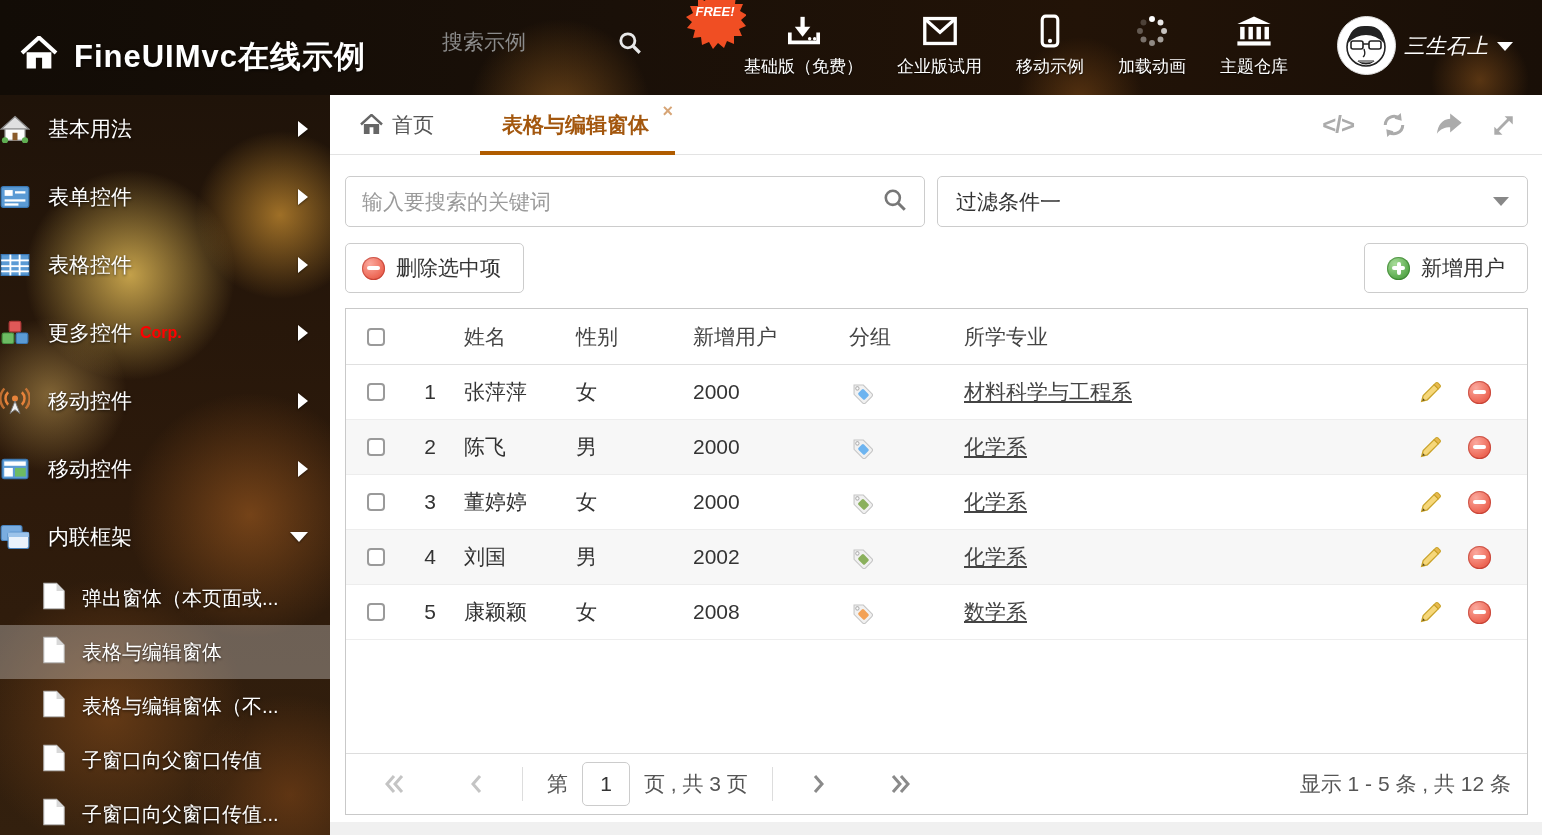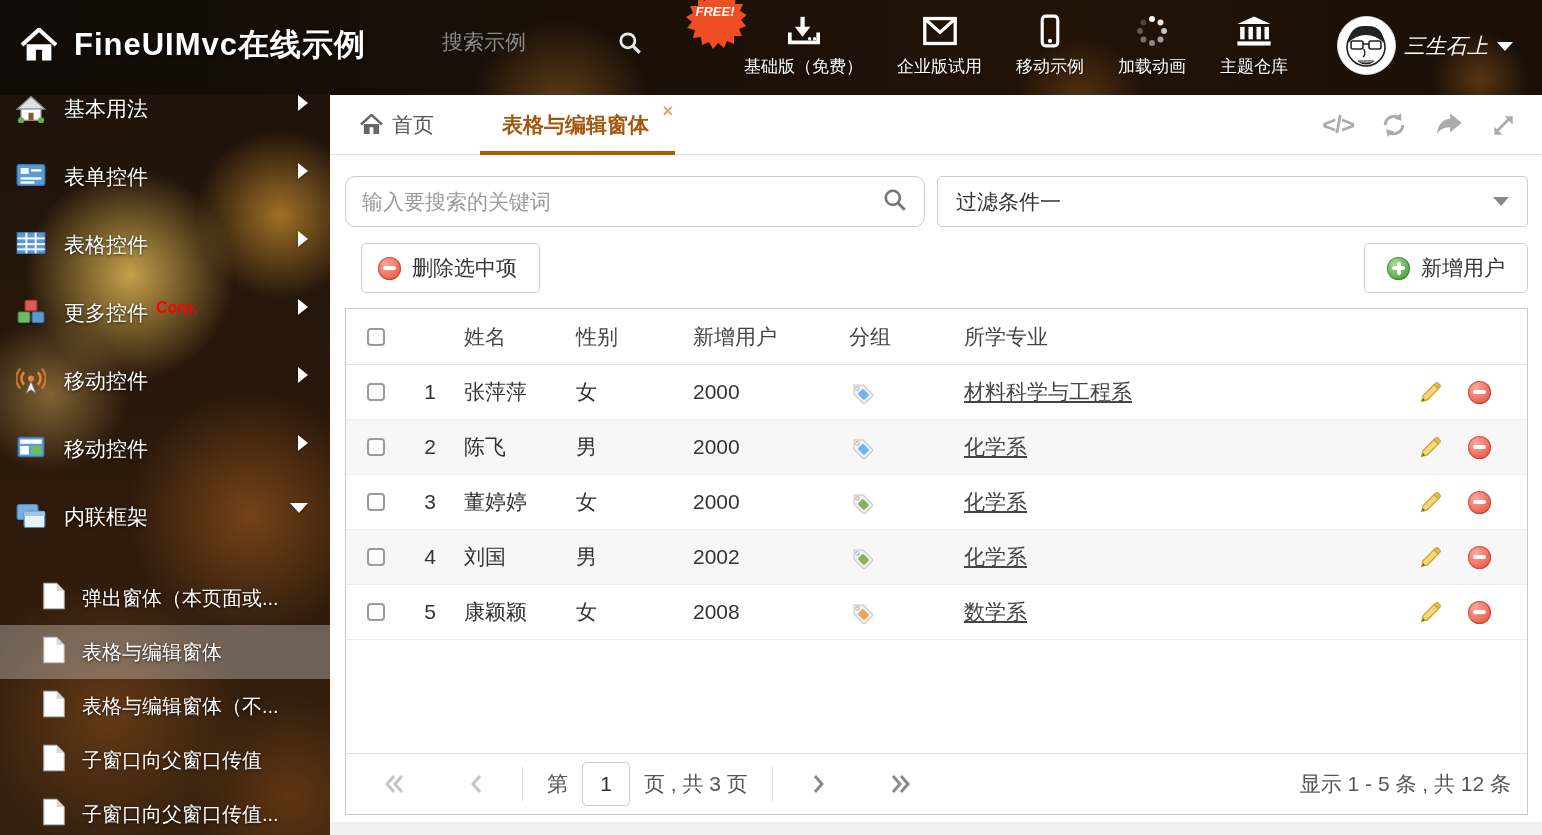--- a/index.html
+++ b/index.html
@@ -7,21 +7,21 @@
     font-family:"Liberation Sans", sans-serif; background:#fff; }
 
   
   #header { position:absolute; left:0; top:0; width:1542px; height:95px;
     background:
       radial-gradient(circle 130px at 560px 110px, rgba(190,120,40,.45), transparent 70%),
       radial-gradient(circle 90px at 1080px 100px, rgba(160,95,30,.4), transparent 70%),
       radial-gradient(circle 70px at 1480px 80px, rgba(150,90,30,.5), transparent 70%),
       linear-gradient(90deg,#120c06 0%, #1a1008 40%, #221307 70%, #190f07 100%);
     color:#fff; }
-  .logo-group { position:absolute; left:20px; top:24px; display:flex; align-items:center; gap:16px; }
+  .logo-group { position:absolute; left:20px; top:36px; display:flex; align-items:flex-start; gap:16px; }
   .logo-title { font-size:31px; font-weight:bold; color:#fff; letter-spacing:1px;
     text-shadow:0 1px 3px rgba(0,0,0,.7); }
   .hsearch { position:absolute; left:430px; top:30px; display:flex; align-items:center;margin-left:12px; }
   .hsearch input { width:158px; background:transparent; border:none; outline:none;
     font-size:21px; color:#ddd; font-family:inherit; }
   .hsearch input::placeholder { color:#8b8b8b; }
   .hsearch-mag { position:absolute; left:175px; top:0px; }
   .free-badge { position:absolute; left:684px; top:-12px; width:62px; height:62px; }
   .free-badge text { font:italic bold 13px "Liberation Sans", sans-serif; fill:#fff; }
   .hnav { position:absolute; left:727px; top:14px; display:flex; align-items:flex-start; }
@@ -39,21 +39,21 @@
   #sidebar { position:absolute; left:0; top:95px; width:330px; height:740px;
     background:
       radial-gradient(circle 150px at 130px 180px, rgba(235,195,90,.8), transparent 70%),
       radial-gradient(circle 120px at 280px 120px, rgba(225,160,55,.65), transparent 70%),
       radial-gradient(circle 110px at 50px 300px, rgba(215,175,95,.5), transparent 70%),
       radial-gradient(circle 170px at 250px 420px, rgba(175,100,35,.55), transparent 72%),
       radial-gradient(circle 190px at 110px 620px, rgba(150,85,30,.5), transparent 72%),
       radial-gradient(circle 140px at 290px 700px, rgba(140,75,25,.5), transparent 72%),
       linear-gradient(180deg,#1f1309 0%, #2d1a0b 55%, #33200e 100%);
     overflow:hidden; }
-  .menu-item { height:68px; display:flex; padding-left:16px; cursor:pointer; }
+  .menu-item { height:68px; display:flex; align-items:center; padding-left:0; cursor:pointer; }
   .menu-icon { width:30px; display:flex; justify-content:center; }
   .menu-label { margin-left:18px; font-size:21px; color:#fff; text-shadow:0 1px 3px rgba(0,0,0,.75); }
   .menu-badge { margin-left:8px; font-size:16px; font-weight:bold; color:#f00; }
   .menu-arrow { margin-left:auto; margin-right:22px; width:0; height:0;
     border-top:8px solid transparent; border-bottom:8px solid transparent; border-left:10px solid #fff;
     filter:drop-shadow(0 1px 1px rgba(0,0,0,.5)); }
   .menu-arrow.expanded { border-left:9px solid transparent; border-right:9px solid transparent;
     border-top:10px solid #fff; border-bottom:none; }
   .submenu-item { height:54px; display:flex; align-items:center; padding-left:42px; cursor:pointer; }
   .submenu-item.selected { background:rgba(255,255,255,.3); }
@@ -67,35 +67,35 @@
   .tab-active { margin-left:46px; position:relative; height:60px; display:flex; align-items:center;
     padding:0 26px 0 22px; cursor:pointer; }
   .tab-active-label { font-size:21px; font-weight:bold; color:#a3570e; }
   .tab-active::after { content:""; position:absolute; left:0; right:0; bottom:0; height:4px; background:#b05c00; }
   .tab-close { position:absolute; top:6px; right:2px; font-size:18px; font-weight:bold; color:#d7a576; cursor:pointer; }
   .tab-tools { margin-left:auto; margin-right:26px; display:flex; align-items:center; gap:26px; }
   .tool-icon { cursor:pointer; display:flex; align-items:center; }
   .code-glyph { font-size:24px; font-weight:bold; color:#ababab; letter-spacing:-1px; }
 
   .filter-row { margin:21px 14px 0 15px; display:flex; gap:12px; }
-  .search-box { width:580px; height:51px; border:1px solid #ccc; border-radius:10px;
+  .search-box { width:580px; height:51px; border:1px solid #ccc; border-radius:5px;
     display:flex; align-items:center; padding:0 16px; background:#fff; }
   .search-box input { flex:1; border:none; outline:none; font-size:21px; color:#333; font-family:inherit; }
   .search-box input::placeholder { color:#9a9a9a; }
   .filter-box { flex:1; height:51px; border:1px solid #ccc; border-radius:5px;
     display:flex; align-items:center; justify-content:space-between; padding:0 18px;
     font-size:21px; color:#333; cursor:pointer; background:#fff;gap:36px; }
   .caret-down-gray { width:0; height:0; border-left:8px solid transparent;
     border-right:8px solid transparent; border-top:9px solid #888; }
 
   .button-row { margin:16px 14px 0 15px; height:50px; position:relative; }
   .btn { height:50px; background:#fff; border:1px solid #ccc; border-radius:5px;
     display:inline-flex; align-items:center; gap:11px; padding:0 22px; font-size:21px; color:#333;
     cursor:pointer; }
-  .btn-delete { position:absolute; left:16px; top:0;padding-left:16px; }
+  .btn-delete { position:absolute; left:0; top:0;padding-left:16px; }
   .btn-add { position:absolute; right:0; top:0; }
   .circle-minus { width:23px; height:23px; border-radius:50%;
     background:radial-gradient(circle at 35% 30%, #fba99e, #ee6b59 62%, #d8473a);
     position:relative; box-shadow:inset 0 0 0 1px rgba(170,40,30,.5); }
   .circle-minus::after { content:""; position:absolute; left:5px; top:9.5px; width:13px; height:4px;
     background:#fff; border-radius:2px; }
   .circle-plus { width:23px; height:23px; border-radius:50%;
     background:radial-gradient(circle at 35% 30%, #a8dc9a, #5fae52 62%, #3f8c36);
     position:relative; box-shadow:inset 0 0 0 1px rgba(40,110,30,.5); }
   .circle-plus::before { content:""; position:absolute; left:5px; top:9.5px; width:13px; height:4px;

